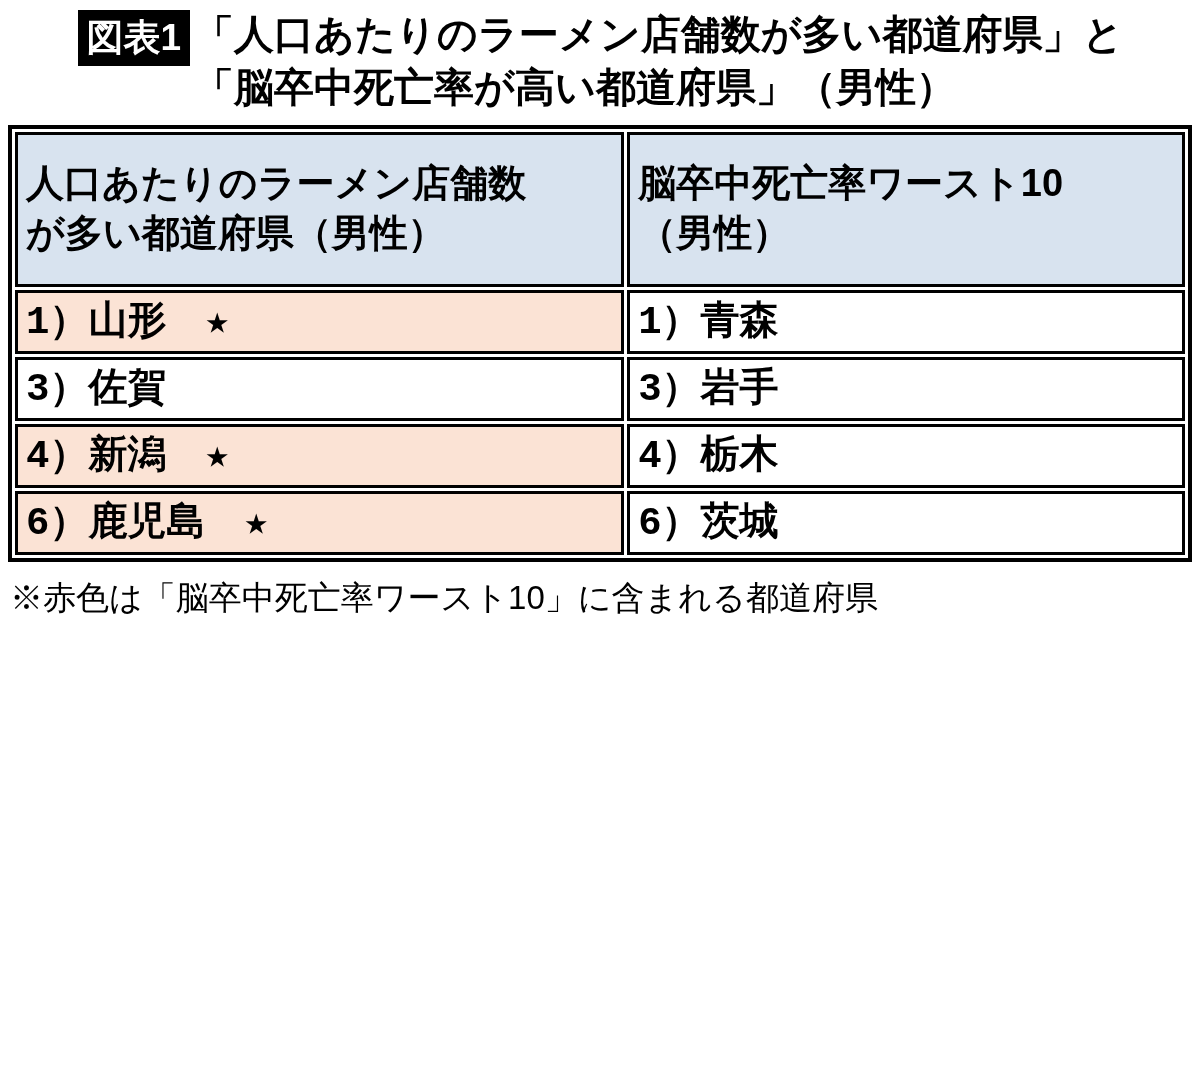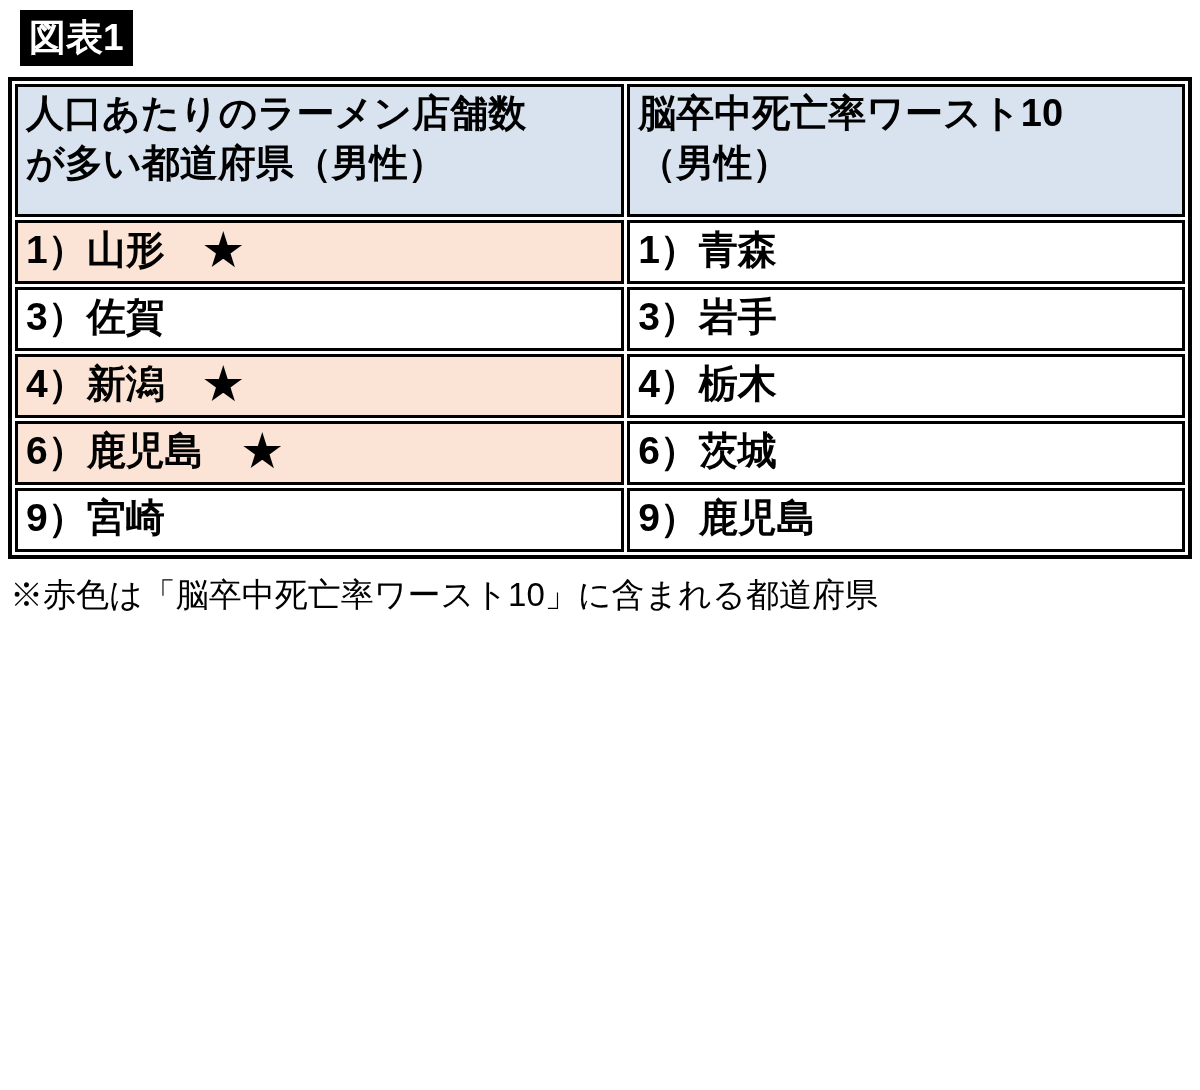--- a/index.html
+++ b/index.html
@@ -3,57 +3,62 @@
 <meta charset="utf-8">
 <style>
   * { margin: 0; padding: 0; box-sizing: border-box; }
   html, body { background: #ffffff; }
   body {
     width: 1200px; height: 1090px;
     font-family: "Liberation Sans", sans-serif;
     color: #000;
     overflow: hidden;
   }
-  .figure-header { display: flex; align-items: flex-start; padding: 8px 6px 0 20px; }
+  .figure-header { display: flex; align-items: flex-start; padding: 8px 6px 0 7px; justify-content: center; }
   .figure-badge {
     flex: 0 0 auto;
     background: #000; color: #fff;
     font-size: 37px; font-weight: bold;
     line-height: 1.0;
     padding: 9px 9px 10px 9px;
     margin-top: 2px;
   }
   .figure-title { margin-left: 4px; font-size: 40px; font-weight: bold; line-height: 53px; }
   .table-wrap { margin: 11px 8px 0 8px; border: 4px solid #000; background: #fff; }
   table.rank-table { width: 100%; border-collapse: separate; border-spacing: 3px; table-layout: fixed; }
   .rank-table th, .rank-table td { border: 3px solid #000; text-align: left; }
   .rank-table th {
     background: #d8e3ef;
     font-size: 38px; font-weight: bold; line-height: 50px;
-    padding: 1px 8px 26px 8px;
+    padding: 23px 8px 26px 8px;
     vertical-align: top;
   }
   .rank-table td {
     background: #fff;
     font-size: 39px; font-weight: bold;
     height: 63px;
     padding: 0 8px 4px 8px;
     vertical-align: middle;
+    font-family: Liberation Mono, monospace;
   }
   .rank-table td.highlight { background: #fbe3d5; }
   col.col-left { width: 52.2%; }
   col.col-right { width: 47.8%; }
   .footnotes { padding: 13px 6px 0 10px; font-size: 33px; font-weight: normal; line-height: 45px; }
   .footnote-line { white-space: nowrap; }
 </style>
 </head>
 <body>
 
 <div class="figure-header">
   <span class="figure-badge">図表1</span>
+  <div class="figure-title">
+    <div>「人口あたりのラーメン店舗数が多い都道府県」と</div>
+    <div>「脳卒中死亡率が高い都道府県」（男性）</div>
+  </div>
 </div>
 
 <div class="table-wrap">
   <table class="rank-table">
     <colgroup>
       <col class="col-left">
       <col class="col-right">
     </colgroup>
     <thead>
       <tr>
@@ -77,23 +82,19 @@
         <td>3）岩手</td>
       </tr>
       <tr>
         <td class="highlight">4）新潟　★</td>
         <td>4）栃木</td>
       </tr>
       <tr>
         <td class="highlight">6）鹿児島　★</td>
         <td>6）茨城</td>
       </tr>
-      <tr>
-        <td>9）宮崎</td>
-        <td>9）鹿児島</td>
-      </tr>
     </tbody>
   </table>
 </div>
 
 <div class="footnotes">
   <div class="footnote-line">※赤色は「脳卒中死亡率ワースト10」に含まれる都道府県</div>
 </div>
 
 </body></html>

